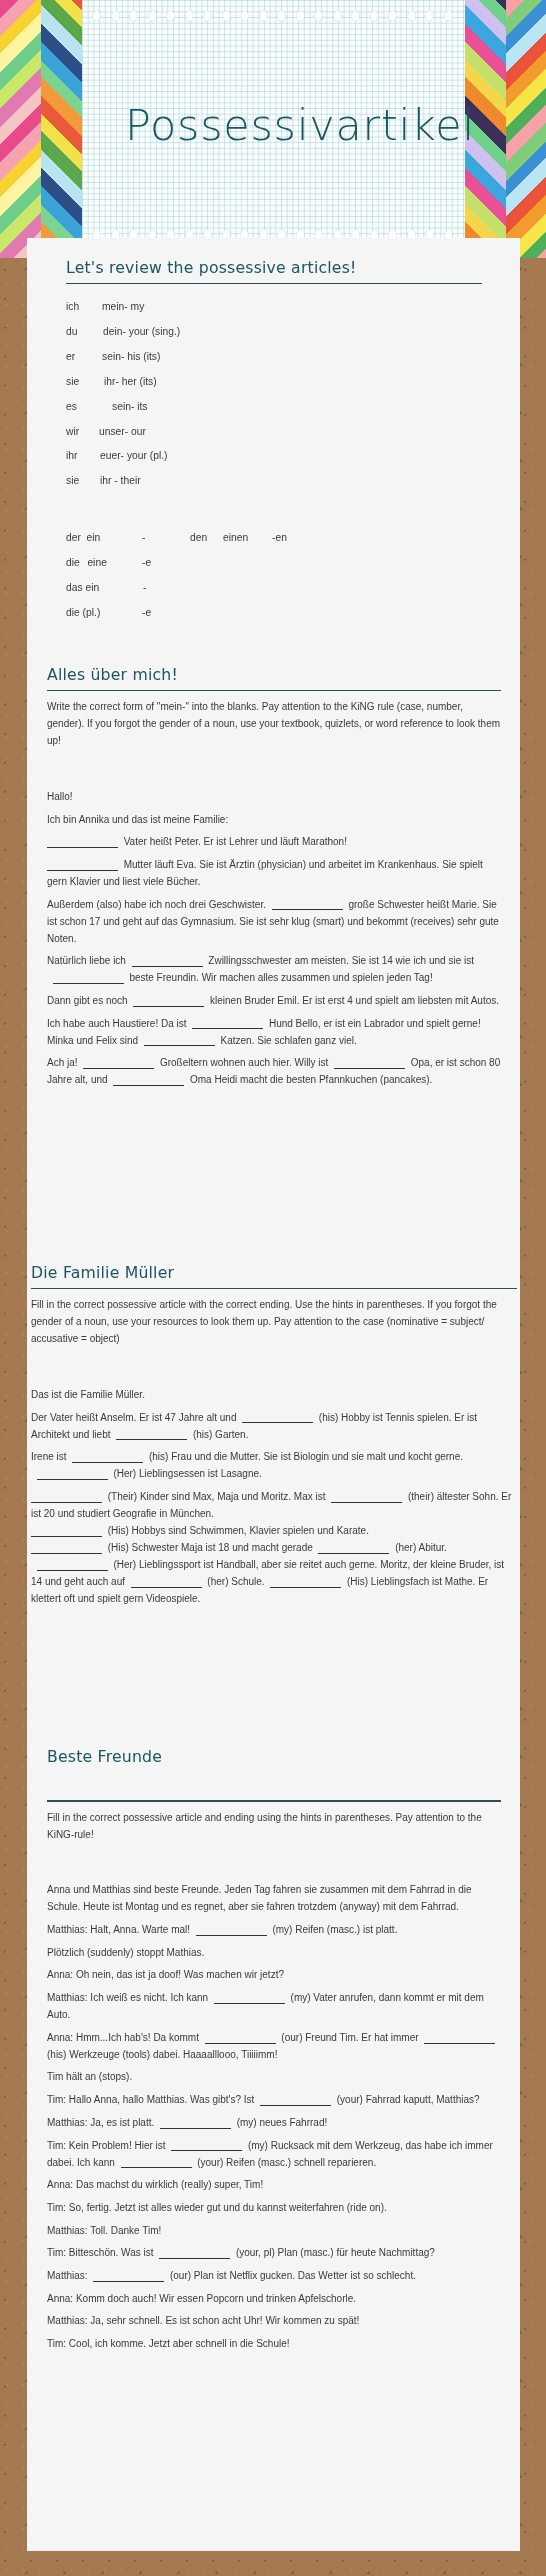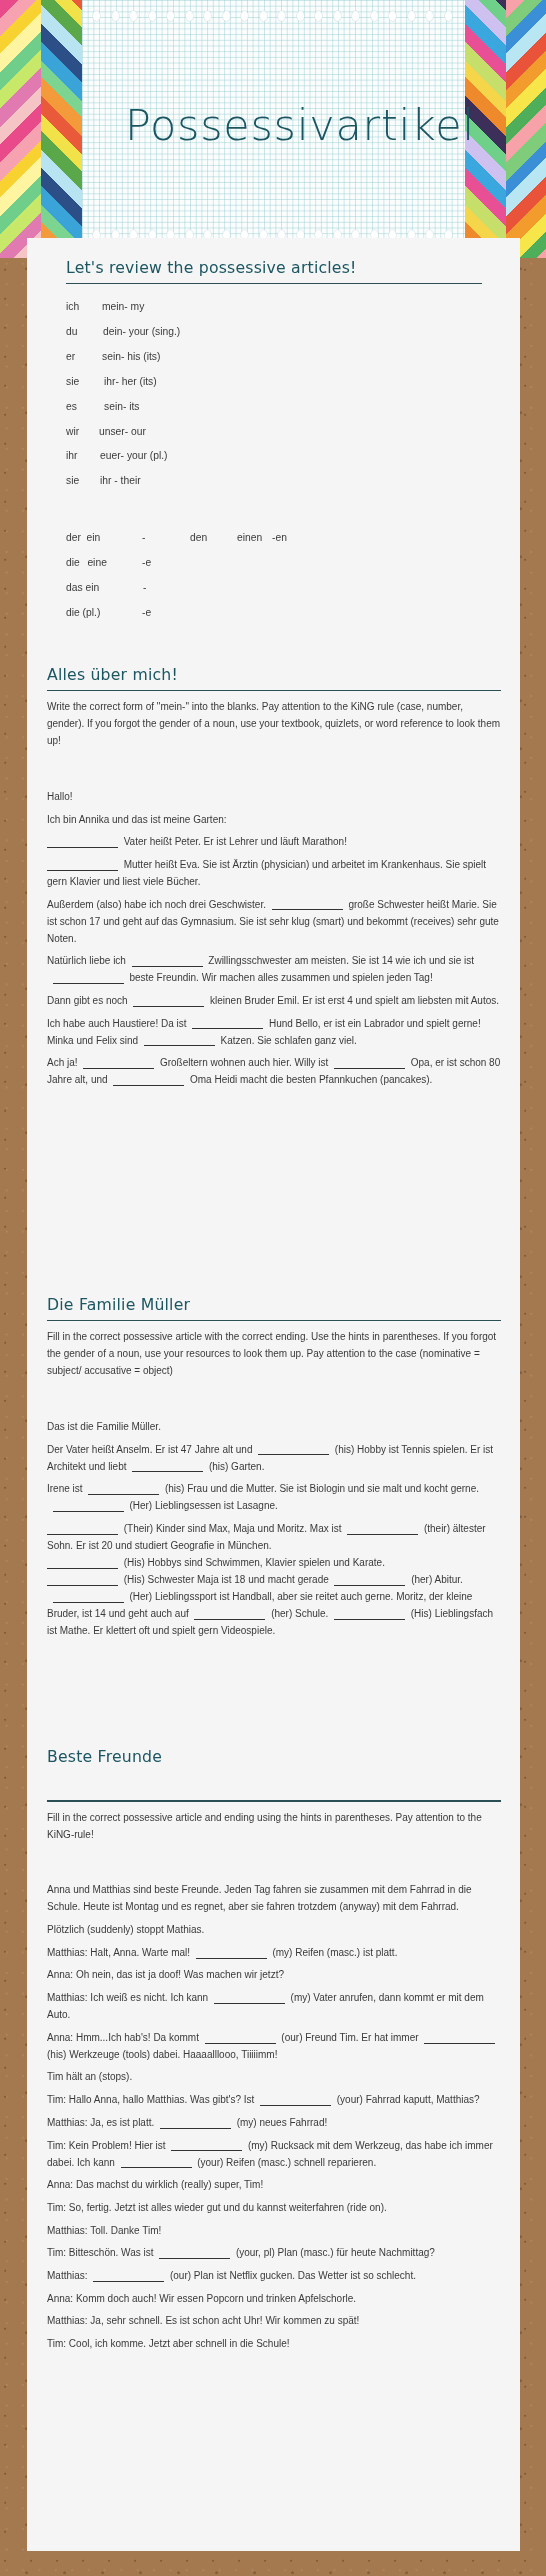--- a/index.html
+++ b/index.html
@@ -133,41 +133,41 @@
       <div class="review-row" style="top:50px;">
           <span class="c1">er</span>
           <span class="c2" style="left:36px;">sein- his (its)</span>
         </div>
       <div class="review-row" style="top:75px;">
           <span class="c1">sie</span>
           <span class="c2" style="left:38px;">ihr- her (its)</span>
         </div>
       <div class="review-row" style="top:100px;">
           <span class="c1">es</span>
-          <span class="c2" style="left:38px;">sein- its</span>
+          <span class="c2" style="left:46px;">sein- its</span>
         </div>
       <div class="review-row" style="top:125px;">
           <span class="c1">wir</span>
           <span class="c2" style="left:33px;">unser- our</span>
         </div>
       <div class="review-row" style="top:149px;">
           <span class="c1">ihr</span>
           <span class="c2" style="left:34px;">euer- your (pl.)</span>
         </div>
       <div class="review-row" style="top:174px;">
           <span class="c1">sie</span>
           <span class="c2" style="left:34px;">ihr - their</span>
         </div>
 
       <div class="review-row" style="top:231px;">
         <span class="c1">der</span>
         <span class="c2" style="left:20.6px;">ein</span>
         <span class="c2" style="left:76px;">-</span>
         <span class="c2" style="left:124px;">den</span>
-        <span class="c2" style="left:171px;">einen</span>
+        <span class="c2" style="left:157px;">einen</span>
         <span class="c2" style="left:206px;">-en</span>
       </div>
       <div class="review-row" style="top:256px;">
         <span class="c1">die</span>
         <span class="c2" style="left:21.4px;">eine</span>
         <span class="c2" style="left:76px;">-e</span>
       </div>
       <div class="review-row" style="top:281px;">
         <span class="c1">das ein</span>
         <span class="c2" style="left:77px;">-</span>
@@ -178,50 +178,50 @@
       </div>
     </div>
   </div>
 
   <div class="section" style="top:427px;padding:0 20px;box-sizing:border-box;">
     <div class="sec-head">Alles über mich!</div>
     <div class="rule" style="margin-bottom:7.1px;"></div>
     <p class="p">Write the correct form of "mein-" into the blanks. Pay attention to the KiNG rule (case, number, gender). If you forgot the gender of a noun, use your textbook, quizlets, or word reference to look them up!</p>
     <div style="height:33px;"></div>
     <p class="p">Hallo!</p>
-    <p class="p">Ich bin Annika und das ist meine Garten:</p>
+    <p class="p">Ich bin Annika und das ist meine Familie:</p>
     <p class="p"><span class="blank" style="margin-left:0;"></span><span>Vater heißt Peter. Er ist Lehrer und läuft Marathon!</span></p>
-    <p class="p"><span class="blank" style="margin-left:0;"></span><span>Mutter heißt Eva. Sie ist Ärztin (physician) und arbeitet im Krankenhaus. Sie spielt gern Klavier und liest viele Bücher.</span></p>
+    <p class="p"><span class="blank" style="margin-left:0;"></span><span>Mutter läuft Eva. Sie ist Ärztin (physician) und arbeitet im Krankenhaus. Sie spielt gern Klavier und liest viele Bücher.</span></p>
     <p class="p"><span>Außerdem (also) habe ich noch drei Geschwister.</span><span class="blank"></span><span>große Schwester heißt Marie. Sie ist schon 17 und geht auf das Gymnasium. Sie ist sehr klug (smart) und bekommt (receives) sehr gute Noten.</span></p>
     <p class="p"><span>Natürlich liebe ich</span><span class="blank"></span><span>Zwillingsschwester am meisten. Sie ist 14 wie ich und sie ist</span><span class="blank"></span><span>beste Freundin. Wir machen alles zusammen und spielen jeden Tag!</span></p>
     <p class="p"><span>Dann gibt es noch</span><span class="blank"></span><span>kleinen Bruder Emil. Er ist erst 4 und spielt am liebsten mit Autos.</span></p>
     <p class="p"><span>Ich habe auch Haustiere! Da ist</span><span class="blank"></span><span>Hund Bello, er ist ein Labrador und spielt gerne! Minka und Felix sind</span><span class="blank"></span><span>Katzen. Sie schlafen ganz viel.</span></p>
     <p class="p"><span>Ach ja!</span><span class="blank"></span><span>Großeltern wohnen auch hier. Willy ist</span><span class="blank"></span><span>Opa, er ist schon 80 Jahre alt, und</span><span class="blank"></span><span>Oma Heidi macht die besten Pfannkuchen (pancakes).</span></p>
   </div>
 
-  <div class="section" style="top:1057px;padding:0 20px;box-sizing:border-box;">
+  <div class="section" style="top:1025px;padding:0 4px;box-sizing:border-box;">
     <div class="sec-head">Die Familie Müller</div>
     <div class="rule" style="margin-bottom:7.1px;"></div>
     <p class="p">Fill in the correct possessive article with the correct ending. Use the hints in parentheses. If you forgot the gender of a noun, use your resources to look them up. Pay attention to the case (nominative = subject/ accusative = object)</p>
     <div style="height:33px;"></div>
     <p class="p">Das ist die Familie Müller.</p>
     <p class="p"><span>Der Vater heißt Anselm. Er ist 47 Jahre alt und</span><span class="blank"></span><span>(his) Hobby ist Tennis spielen. Er ist Architekt und liebt</span><span class="blank"></span><span>(his) Garten.</span></p>
     <p class="p"><span>Irene ist</span><span class="blank"></span><span>(his) Frau und die Mutter. Sie ist Biologin und sie malt und kocht gerne.</span><span class="blank"></span><span>(Her) Lieblingsessen ist Lasagne.</span></p>
     <p class="p"><span class="blank" style="margin-left:0;"></span><span>(Their) Kinder sind Max, Maja und Moritz. Max ist</span><span class="blank"></span><span>(their) ältester Sohn. Er ist 20 und studiert Geografie in München.</span><br><span class="blank" style="margin-left:0;"></span><span>(His) Hobbys sind Schwimmen, Klavier spielen und Karate.</span><br><span class="blank" style="margin-left:0;"></span><span>(His) Schwester Maja ist 18 und macht gerade</span><span class="blank"></span><span>(her) Abitur.</span><span class="blank"></span><span>(Her) Lieblingssport ist Handball, aber sie reitet auch gerne. Moritz, der kleine Bruder, ist 14 und geht auch auf</span><span class="blank"></span><span>(her) Schule.</span><span class="blank"></span><span>(His) Lieblingsfach ist Mathe. Er klettert oft und spielt gern Videospiele.</span></p>
   </div>
 
   <div class="section" style="top:1509px;padding:0 20px;box-sizing:border-box;">
     <div class="sec-head">Beste Freunde</div>
     <div style="height:28.5px;"></div>
     <div class="rule" style="margin-bottom:7.1px;"></div>
     <p class="p">Fill in the correct possessive article and ending using the hints in parentheses. Pay attention to the KiNG-rule!</p>
     <div style="height:33px;"></div>
     <p class="p">Anna und Matthias sind beste Freunde. Jeden Tag fahren sie zusammen mit dem Fahrrad in die Schule. Heute ist Montag und es regnet, aber sie fahren trotzdem (anyway) mit dem Fahrrad.</p>
+    <p class="p"><span>Matthias: Halt, Anna. Warte mal!</span><span class="blank"></span><span>(my) Reifen (masc.) ist platt.</span></p>
     <p class="p">Plötzlich (suddenly) stoppt Mathias.</p>
-    <p class="p"><span>Matthias: Halt, Anna. Warte mal!</span><span class="blank"></span><span>(my) Reifen (masc.) ist platt.</span></p>
     <p class="p">Anna: Oh nein, das ist ja doof! Was machen wir jetzt?</p>
     <p class="p"><span>Matthias: Ich weiß es nicht. Ich kann</span><span class="blank"></span><span>(my) Vater anrufen, dann kommt er mit dem Auto.</span></p>
     <p class="p"><span>Anna: Hmm...Ich hab's! Da kommt</span><span class="blank"></span><span>(our) Freund Tim. Er hat immer</span><span class="blank"></span><span>(his) Werkzeuge (tools) dabei. Haaaalllooo, Tiiiiimm!</span></p>
     <p class="p">Tim hält an (stops).</p>
     <p class="p"><span>Tim: Hallo Anna, hallo Matthias. Was gibt's? Ist</span><span class="blank"></span><span>(your) Fahrrad kaputt, Matthias?</span></p>
     <p class="p"><span>Matthias: Ja, es ist platt.</span><span class="blank"></span><span>(my) neues Fahrrad!</span></p>
     <p class="p"><span>Tim: Kein Problem! Hier ist</span><span class="blank"></span><span>(my) Rucksack mit dem Werkzeug, das habe ich immer dabei. Ich kann</span><span class="blank"></span><span>(your) Reifen (masc.) schnell reparieren.</span></p>
     <p class="p">Anna: Das machst du wirklich (really) super, Tim!</p>
     <p class="p">Tim: So, fertig. Jetzt ist alles wieder gut und du kannst weiterfahren (ride on).</p>
     <p class="p">Matthias: Toll. Danke Tim!</p>

